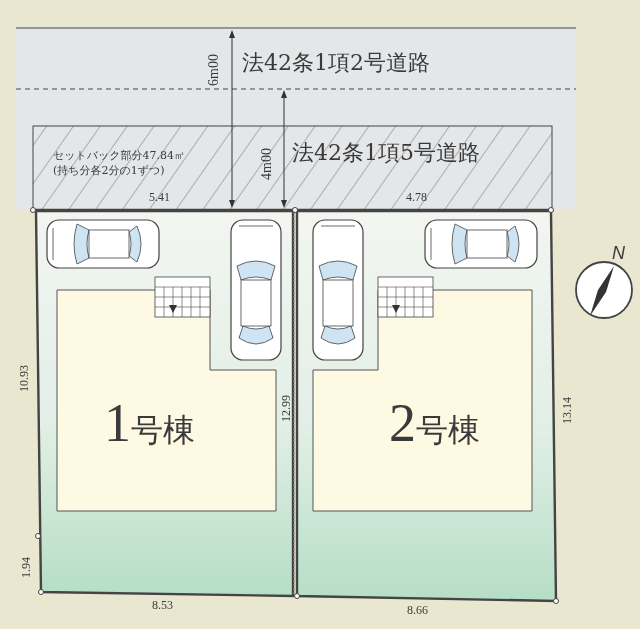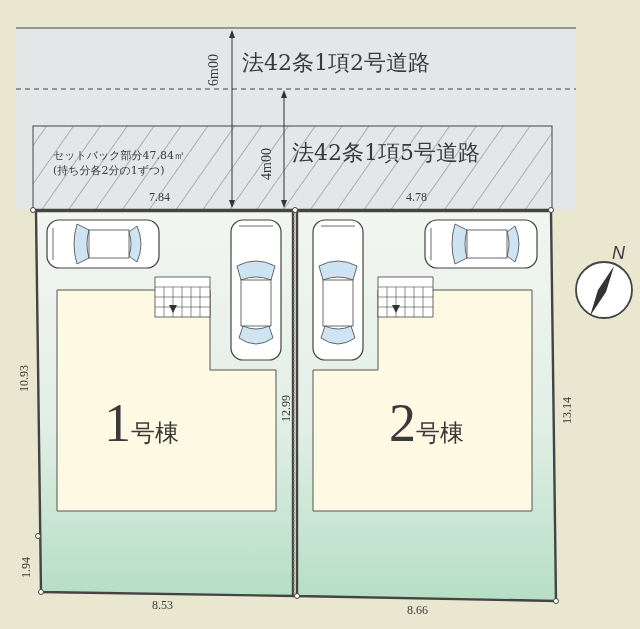--- a/index.html
+++ b/index.html
@@ -4,21 +4,21 @@
 <style>
   html,body{margin:0;padding:0;}
   body{width:640px;height:629px;background:#e9e7cf;position:relative;overflow:hidden;font-family:"DejaVu Serif","Liberation Serif",serif;color:#333;}
   svg{position:absolute;left:0;top:0;}
   .txt{position:absolute;white-space:nowrap;color:#3a3a3a;}
   .road-label{font-size:22px;text-align:center;}
   .setback-label{font-size:11px;line-height:15px;}
   .dim{font-size:12px;font-family:"Liberation Serif","DejaVu Serif",serif;}
   .vert{transform:rotate(-90deg);transform-origin:left top;}
   .bldg-num{font-size:54px;font-family:"Liberation Serif",serif;}
-  .bldg-suffix{font-size:24px;}
+  .bldg-suffix{font-size:32px;}
 </style>
 </head>
 <body>
 
 <svg width="640" height="629" viewBox="0 0 640 629">
   <defs>
     <pattern id="hatch" width="22" height="22" patternUnits="userSpaceOnUse" patternTransform="rotate(35)">
       <line x1="0" y1="0" x2="0" y2="22" stroke="#555" stroke-width="0.8"></line>
     </pattern>
     <linearGradient id="lotgrad" x1="0" y1="0" x2="0" y2="1">
@@ -98,21 +98,21 @@
   </g>
 </svg>
 
 <span class="txt road-label" style="left:242px;top:48px;">法42条1項2号道路</span>
 <span class="txt road-label" style="left:292px;top:138px;">法42条1項5号道路</span>
 <span class="txt dim vert" style="left:206px;top:86px;font-size:14px;">6m00</span>
 <span class="txt dim vert" style="left:259px;top:180px;font-size:14px;">4m00</span>
 <span class="txt setback-label" style="left:53px;top:148px;">セットバック部分47.84㎡</span>
 <span class="txt setback-label" style="left:53px;top:163px;">(持ち分各2分の1ずつ)</span>
 
-<span class="txt dim" style="left:149px;top:190px;">7.84</span>
+<span class="txt dim" style="left:149px;top:190px;">5.41</span>
 <span class="txt dim" style="left:406px;top:190px;">4.78</span>
 <span class="txt dim" style="left:152px;top:598px;">8.53</span>
 <span class="txt dim" style="left:407px;top:603px;">8.66</span>
 <span class="txt dim vert" style="left:17px;top:392px;">10.93</span>
 <span class="txt dim vert" style="left:19px;top:578px;">1.94</span>
 <span class="txt dim vert" style="left:279px;top:422px;">12.99</span>
 <span class="txt dim vert" style="left:560px;top:424px;">13.14</span>
 
 <div class="txt" style="left:104px;top:392px;">
   <span class="bldg-num">1</span><span class="bldg-suffix">号棟</span>

